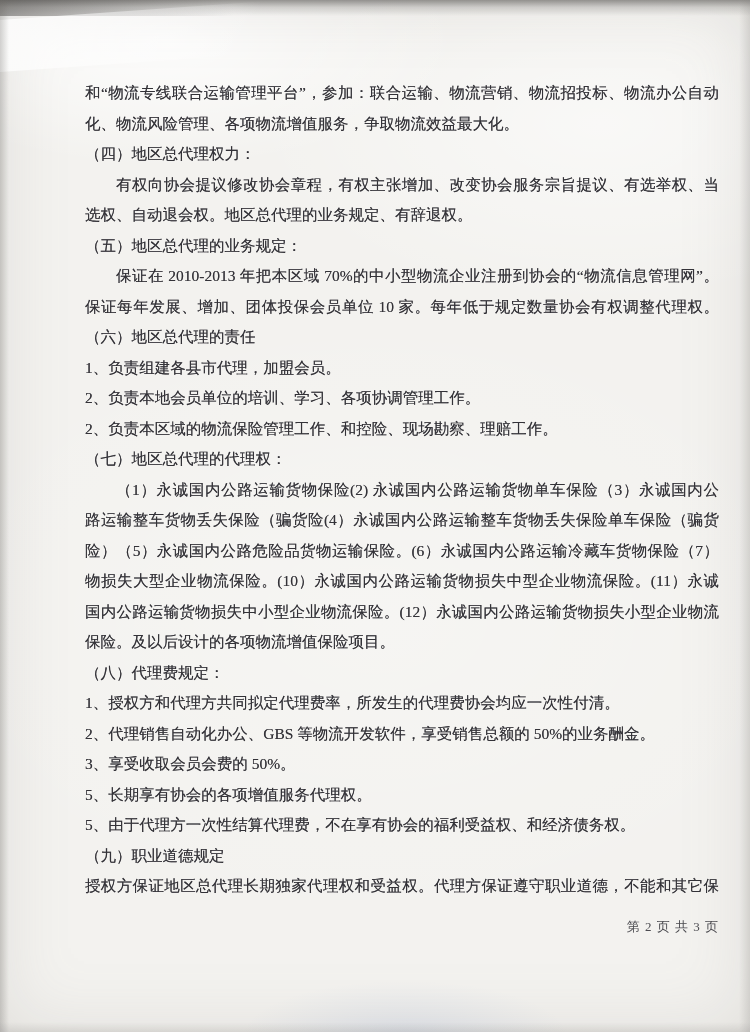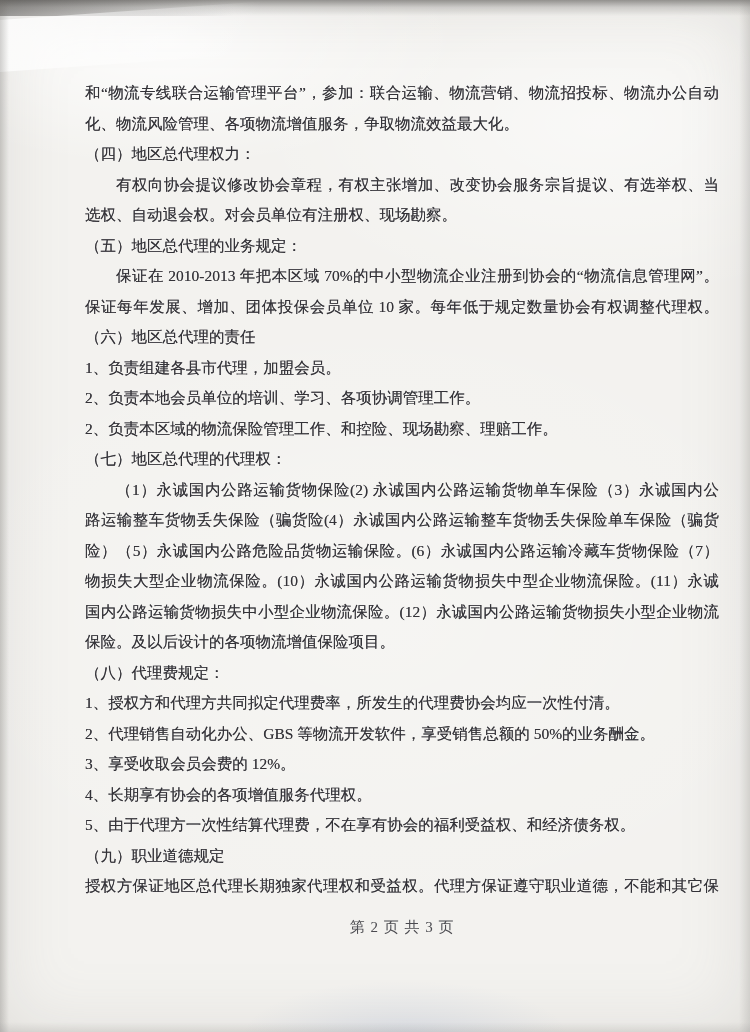--- a/index.html
+++ b/index.html
@@ -70,22 +70,22 @@
   }
   .ln {
     height: 30.5px;
     line-height: 30.5px;
     white-space: nowrap;
   }
   .ln.j { text-align-last: justify; }
   .ln.ind { text-indent: 2em; }
   .footer {
     margin-top: 16px;
-    text-align: center;
-    font-size: 15px;
+    text-align: right;
+    font-size: 13px;
     color: #4b4b50;
     letter-spacing: 1px;
     text-shadow: none;
   }
 </style>
 </head>
 <body>
 
 <div class="sheet">
   <div class="edge-top"></div>
@@ -94,38 +94,38 @@
   <div class="edge-left"></div>
   <div class="edge-right"></div>
   <div class="edge-bottom"></div>
   <div class="smudge-bottom"></div>
 
   <div class="content">
     <div class="ln j">和“物流专线联合运输管理平台”，参加：联合运输、物流营销、物流招投标、物流办公自动</div>
     <div class="ln">化、物流风险管理、各项物流增值服务，争取物流效益最大化。</div>
     <div class="ln h">（四）地区总代理权力：</div>
     <div class="ln ind j">有权向协会提议修改协会章程，有权主张增加、改变协会服务宗旨提议、有选举权、当</div>
-    <div class="ln">选权、自动退会权。对会员单位有注册权、现场勘察。</div>
+    <div class="ln">选权、自动退会权。地区总代理的业务规定、有辞退权。</div>
     <div class="ln h">（五）地区总代理的业务规定：</div>
     <div class="ln ind j">保证在 2010-2013 年把本区域 70%的中小型物流企业注册到协会的“物流信息管理网”。</div>
     <div class="ln j">保证每年发展、增加、团体投保会员单位 10 家。每年低于规定数量协会有权调整代理权。</div>
     <div class="ln h">（六）地区总代理的责任</div>
     <div class="ln">1、负责组建各县市代理，加盟会员。</div>
     <div class="ln">2、负责本地会员单位的培训、学习、各项协调管理工作。</div>
     <div class="ln">2、负责本区域的物流保险管理工作、和控险、现场勘察、理赔工作。</div>
     <div class="ln h">（七）地区总代理的代理权：</div>
     <div class="ln ind j">（1）永诚国内公路运输货物保险(2) 永诚国内公路运输货物单车保险（3）永诚国内公</div>
     <div class="ln j">路运输整车货物丢失保险（骗货险(4）永诚国内公路运输整车货物丢失保险单车保险（骗货</div>
     <div class="ln j">险）（5）永诚国内公路危险品货物运输保险。(6）永诚国内公路运输冷藏车货物保险（7）</div>
     <div class="ln j">物损失大型企业物流保险。(10）永诚国内公路运输货物损失中型企业物流保险。(11）永诚</div>
     <div class="ln j">国内公路运输货物损失中小型企业物流保险。(12）永诚国内公路运输货物损失小型企业物流</div>
     <div class="ln">保险。及以后设计的各项物流增值保险项目。</div>
     <div class="ln h">（八）代理费规定：</div>
     <div class="ln">1、授权方和代理方共同拟定代理费率，所发生的代理费协会均应一次性付清。</div>
     <div class="ln">2、代理销售自动化办公、GBS 等物流开发软件，享受销售总额的 50%的业务酬金。</div>
-    <div class="ln">3、享受收取会员会费的 12%。</div>
-    <div class="ln">4、长期享有协会的各项增值服务代理权。</div>
+    <div class="ln">3、享受收取会员会费的 50%。</div>
+    <div class="ln">5、长期享有协会的各项增值服务代理权。</div>
     <div class="ln">5、由于代理方一次性结算代理费，不在享有协会的福利受益权、和经济债务权。</div>
     <div class="ln h">（九）职业道德规定</div>
     <div class="ln j">授权方保证地区总代理长期独家代理权和受益权。代理方保证遵守职业道德，不能和其它保</div>
     <div class="footer">第 2 页 共 3 页</div>
   </div>
 </div>
 
 </body></html>

